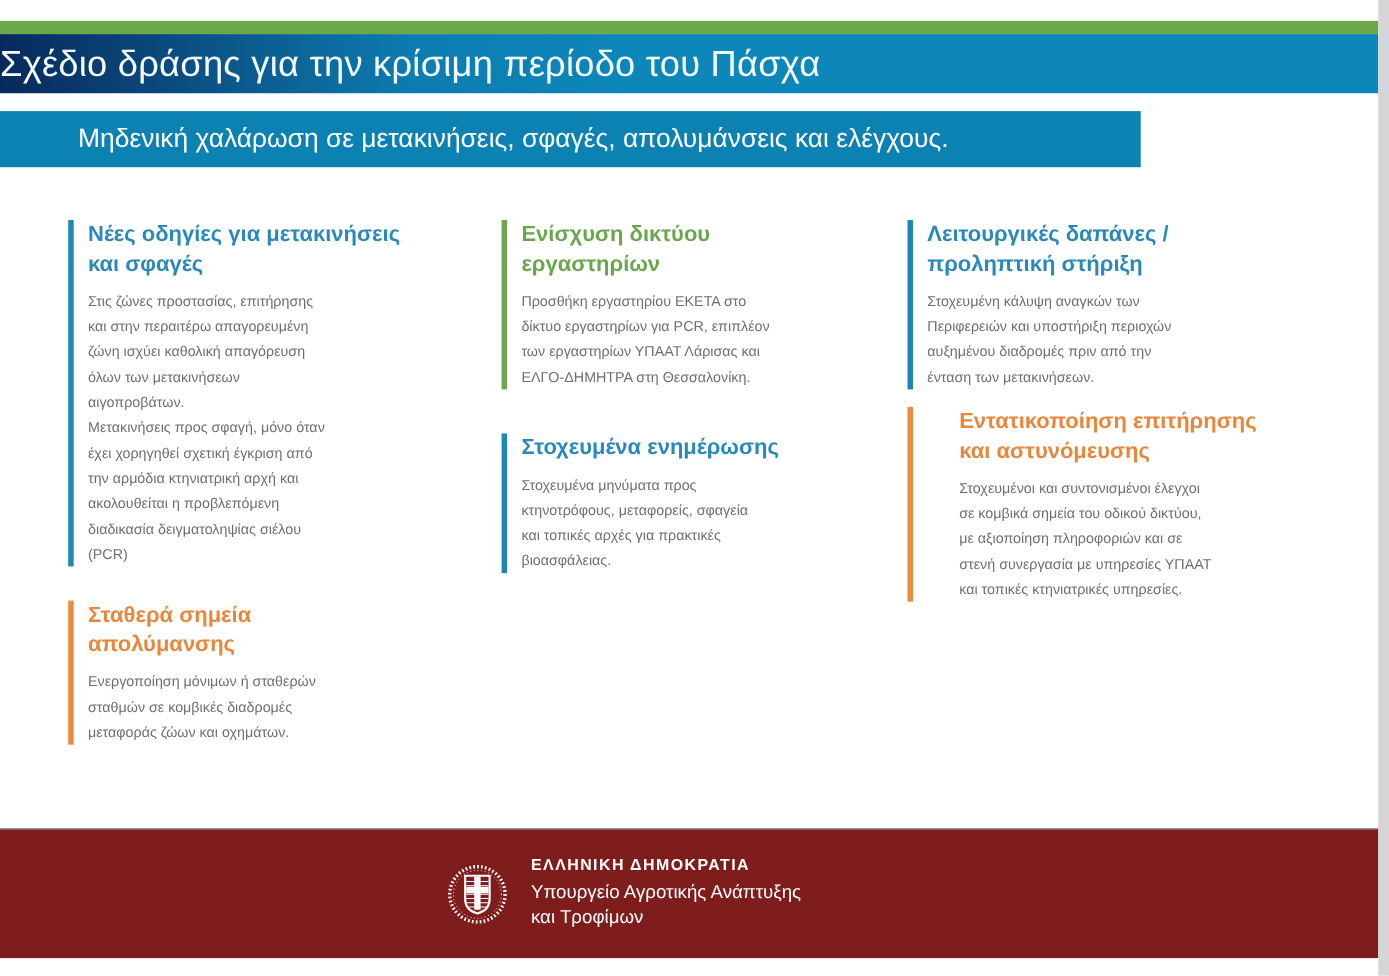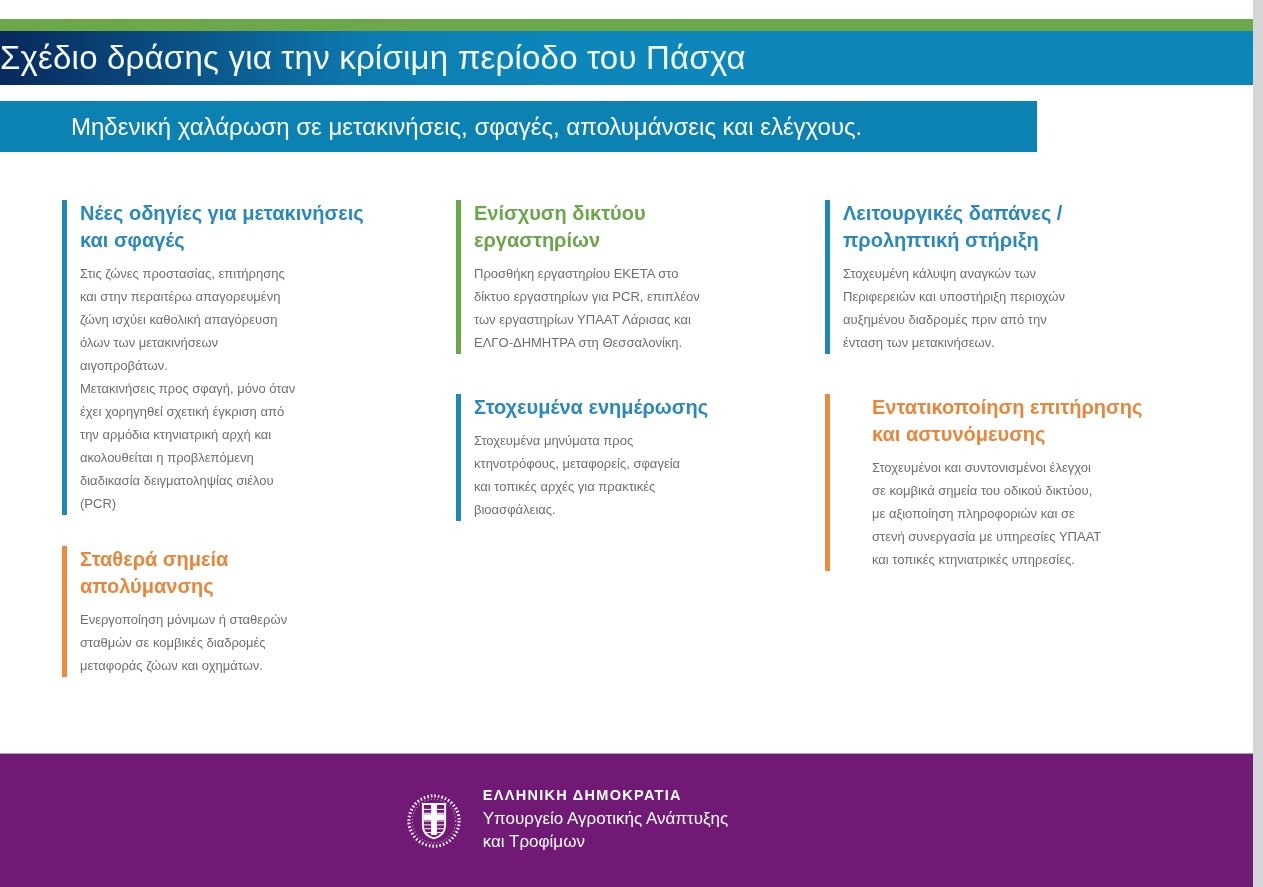--- a/index.html
+++ b/index.html
@@ -68,26 +68,26 @@
   .hd-orange { color: #e8873c; }
   .hd-green  { color: #6ba64c; }
 
   .bd {
     font-size: 13px; line-height: 23px; color: #6e6f72;
     white-space: pre-line; margin: 0;
   }
 
   .m16 { margin-top: 31px; }
   .m40 { margin-top: 40px; }
-  .m36 { margin-top: 40px; padding-left: 42px; }
+  .m36 { margin-top: 16px; padding-left: 42px; }
 
   .footer {
     box-sizing: border-box;
-    height: 134px; width: 1253px;
-    background: #701a75;
+    height: 118px; width: 1253px;
+    background: #7f1d1d;
     border-top: 1px solid #9aa7b6;
     display: flex; align-items: center; justify-content: center;
   }
   .footer-group { display: flex; align-items: center; margin-right: 120px; }
   .emblem { width: 58px; height: 60px; margin-right: 20px; flex: 0 0 auto; }
   .footer-text { color: #ffffff; }
   .f-org {
     font-weight: bold; font-size: 14.5px; letter-spacing: 1.3px;
     margin-bottom: 5px;
   }

